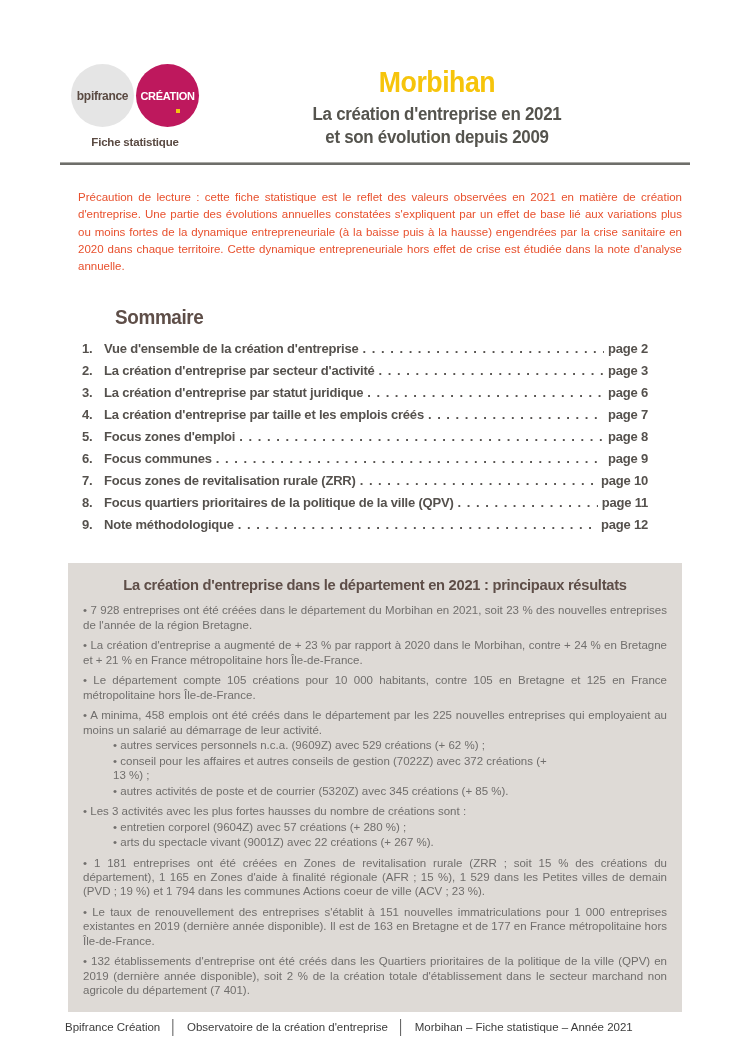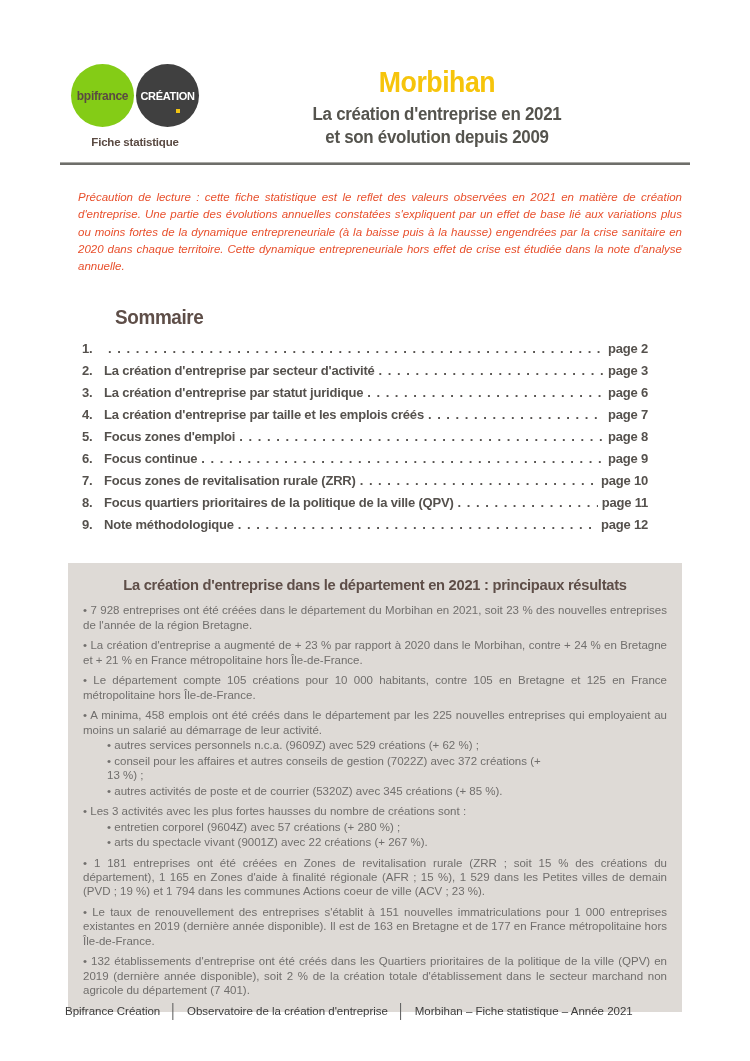--- a/index.html
+++ b/index.html
@@ -13,23 +13,23 @@
 
   
   .header { display:flex; margin-top:64px; }
   .logo-col { width:150px; flex:0 0 150px; text-align:center; }
   .logo-row { display:flex; justify-content:center; align-items:center; }
   .circle {
     width:63px; height:63px; border-radius:50%;
     display:flex; align-items:center; justify-content:center;
     position:relative;
   }
-  .circle.yellow { background:#84cc16; z-index:1; }
+  .circle.yellow { background:#e5e5e5; z-index:1; }
   .circle.yellow span { color:#5A4A42; font-weight:bold; font-size:12px; letter-spacing:-0.3px; }
-  .circle.dark { background:#404040; margin-left:2px; }
+  .circle.dark { background:#be185d; margin-left:2px; }
   .circle.dark span { color:#ffffff; font-weight:bold; font-size:11px; letter-spacing:-0.3px; }
   .creation-dot { position:absolute; left:50%; bottom:14px; width:4px; height:4px; background:#F2C412; margin-left:8px; }
   .logo-tagline { margin-top:9px; font-size:11.5px; font-weight:bold; color:#5A4A42; letter-spacing:-0.2px; }
 
   .title-col { flex:1; text-align:center; padding-right:26px; padding-top:2px; }
   .doc-title {
     color:#F6C40B; font-size:29px; font-weight:bold; letter-spacing:-0.5px;
     transform:scaleX(0.92); transform-origin:center;
   }
   .doc-subtitle {
@@ -38,21 +38,21 @@
   }
 
   
   .rule {
     margin:14px 60px 0 60px; height:2px; background:#4A4A46;
     border-top:1px solid #A9A9A5; border-bottom:2px solid #6E6E6A;
   }
 
   
   .notice {
-    margin:24px 8px 0 18px; color:#E8502D; font-style:italic;
+    margin:24px 8px 0 18px; color:#E8502D; 
     font-size:11.5px; line-height:1.5; text-align:justify;
   }
 
   
   .toc-heading {
     margin:30px 0 0 55px; color:#5E4E48; font-size:21px; font-weight:bold;
     letter-spacing:-0.4px; transform:scaleX(0.9); transform-origin:left center;
   }
   .toc { margin:12px 42px 0 22px; }
   .toc-row {
@@ -75,29 +75,29 @@
   .box-title {
     text-align:center; color:#5E4E48; font-size:15.5px; font-weight:bold;
     letter-spacing:-0.3px; margin-bottom:9px;
     transform:scaleX(0.95); transform-origin:center;
   }
   .bullet {
     color:#706E6C; font-size:11.5px; line-height:1.26; text-align:justify;
     margin-top:6px;
   }
   .bullet::before { content:"• "; }
-  .sublist { margin-left:24px; margin-right:120px; }
+  .sublist { margin-left:30px; margin-right:120px; }
   .subbullet {
     color:#706E6C; font-size:11.5px; line-height:1.26; text-align:left; margin-top:1px;
   }
   .subbullet::before { content:"• "; }
 
   
   .footer {
-    position:absolute; left:65px; bottom:42px;
+    position:absolute; left:65px; bottom:26px;
     color:#3C3C3C; font-size:11.5px; display:flex; align-items:center;
   }
   .footer .bar { margin:0 9px; font-size:14px; color:#5A5A5A; }
 </style>
 </head>
 <body>
 
 <div class="page">
   <div class="content">
 
@@ -127,20 +127,21 @@
   <div class="rule"></div>
 
   <div class="content">
 
     <p class="notice">Précaution de lecture : cette fiche statistique est le reflet des valeurs observées en 2021 en matière de création d'entreprise. Une partie des évolutions annuelles constatées s'expliquent par un effet de base lié aux variations plus ou moins fortes de la dynamique entrepreneuriale (à la baisse puis à la hausse) engendrées par la crise sanitaire en 2020 dans chaque territoire. Cette dynamique entrepreneuriale hors effet de crise est étudiée dans la note d'analyse annuelle.</p>
 
     <h2 class="toc-heading">Sommaire</h2>
     <div class="toc">
       <div class="toc-row">
         <span class="toc-num">1.</span>
+        <span class="toc-label">Vue d'ensemble de la création d'entreprise</span>
         <span class="toc-leader"></span>
         <span class="toc-page">page 2</span>
       </div>
       <div class="toc-row">
         <span class="toc-num">2.</span>
         <span class="toc-label">La création d'entreprise par secteur d'activité</span>
         <span class="toc-leader"></span>
         <span class="toc-page">page 3</span>
       </div>
       <div class="toc-row">
@@ -156,21 +157,21 @@
         <span class="toc-page">page 7</span>
       </div>
       <div class="toc-row">
         <span class="toc-num">5.</span>
         <span class="toc-label">Focus zones d'emploi</span>
         <span class="toc-leader"></span>
         <span class="toc-page">page 8</span>
       </div>
       <div class="toc-row">
         <span class="toc-num">6.</span>
-        <span class="toc-label">Focus continue</span>
+        <span class="toc-label">Focus communes</span>
         <span class="toc-leader"></span>
         <span class="toc-page">page 9</span>
       </div>
       <div class="toc-row">
         <span class="toc-num">7.</span>
         <span class="toc-label">Focus zones de revitalisation rurale (ZRR)</span>
         <span class="toc-leader"></span>
         <span class="toc-page">page 10</span>
       </div>
       <div class="toc-row">

